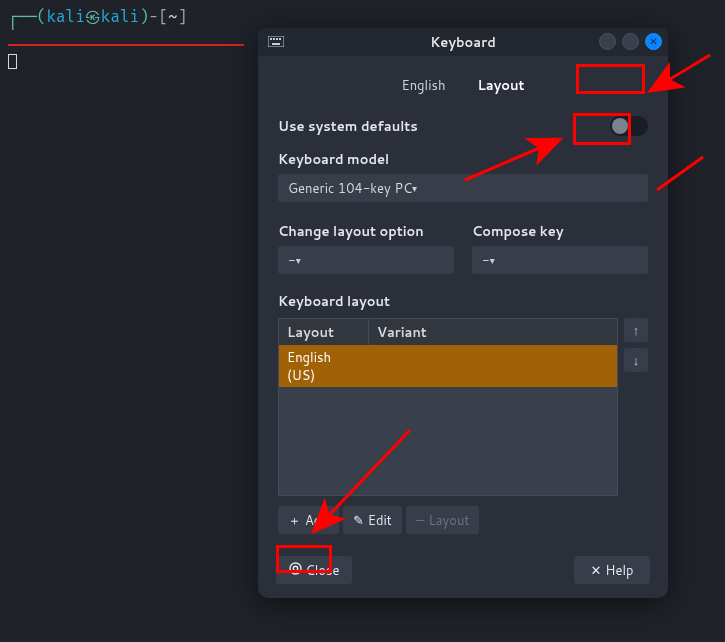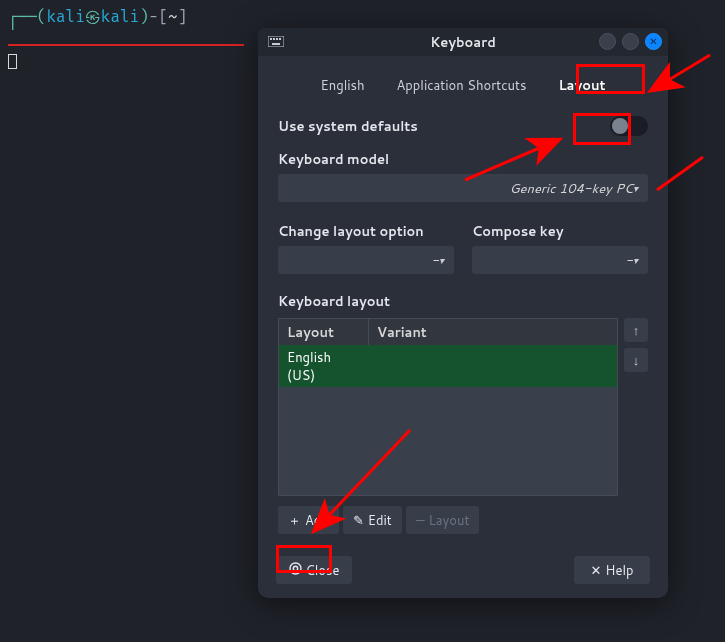--- a/index.html
+++ b/index.html
@@ -54,36 +54,36 @@
 
   .content { padding: 4px 20px 12px 20px; }
   .row-inline { display:flex; align-items:center; justify-content:space-between; margin:6px 0 14px 0;text-align:right; }
   .label { font-weight:600; color:#e6e8ee; }
 
   
   .toggle { width:38px; height:20px; background:#1a1d25; border-radius:12px; position:relative; cursor:pointer;}
   .toggle .knob { position:absolute; left:2px; top:2px; width:16px; height:16px; border-radius:50%; background:#7a818f;}
 
   .section-label { font-weight:600; color:#e6e8ee; margin:8px 0 6px 0; }
-  .dropdown { background:#383d4a; border-radius:3px; height:28px; display:flex; align-items:center; justify-content:flex-end; padding:0 10px; cursor:pointer;font-style:italic; }
+  .dropdown { background:#383d4a; border-radius:3px; height:28px; display:flex; align-items:center; justify-content:flex-start; padding:0 10px; cursor:pointer; }
   .dropdown .caret { font-size:10px; color:#c7ccd7;}
   .two-col { display:flex; gap:18px; margin-top:20px;}
   .two-col > div { flex:1; }
   .mini-label { font-weight:600; color:#e6e8ee; margin-bottom:6px;}
 
   
   .kl-wrap { display:flex; gap:6px; margin-top:8px; }
   .kl-table { flex:1; border:1px solid #444a58; }
   .kl-head { display:flex; background:#31363f; }
   .kl-head div { padding:4px 8px; font-weight:600; border-right:1px solid #444a58; }
   .kl-head .c1 { width:90px;}
   .kl-head .c2 { flex:1; border-right:none;}
   .kl-body { height:150px; background:#3a3f4c;}
   .kl-row { display:flex; }
-  .kl-row.selected { background:#14532d; color:#fff;}
+  .kl-row.selected { background:#a16207; color:#fff;}
   .kl-row div { padding:3px 8px; }
   .kl-row .c1 { width:90px;}
   .kl-row .c2 { flex:1;}
   .kl-side { display:flex; flex-direction:column; gap:6px; }
   .sq-btn { width:24px; height:24px; background:#383d4a; border-radius:3px; display:flex; align-items:center; justify-content:center; cursor:pointer; color:#c7ccd7;}
 
   .action-row { display:flex; gap:4px; margin-top:10px;}
   .flat-btn { height:28px; padding:0 10px; background:#383d4a; border-radius:3px; display:flex; align-items:center; gap:4px; cursor:pointer; color:#e6e8ee;}
   .flat-btn.disabled { color:#6b7280; cursor:default;}
   .flat-btn .ico { font-size:13px;}
@@ -123,21 +123,20 @@
     <div class="title">Keyboard</div>
     <div class="win-controls">
       <div class="win-btn"></div>
       <div class="win-btn"></div>
       <div class="win-btn close"></div>
     </div>
   </div>
 
   <div class="tabs">
     <div class="tab">English</div>
-    <div class="tab">Application Shortcuts</div>
     <div class="tab active">Layout</div>
   </div>
 
   <div class="content">
     <div class="row-inline">
       <div class="label">Use system defaults</div>
       <div class="toggle">
           <div class="knob"></div>
         </div>
     </div>

